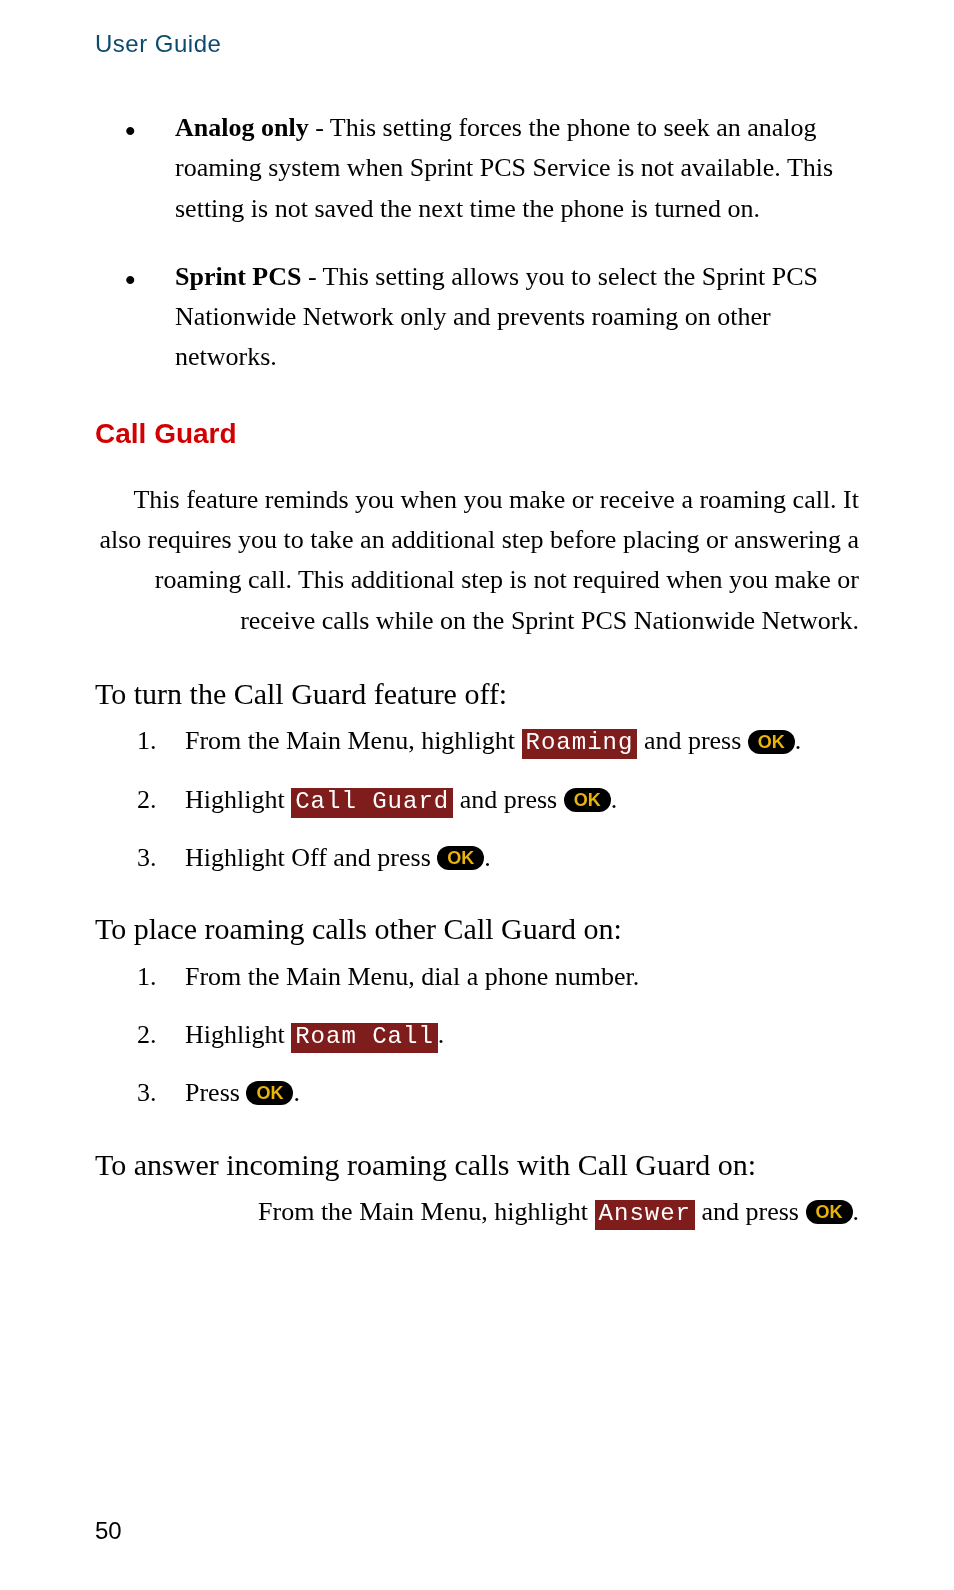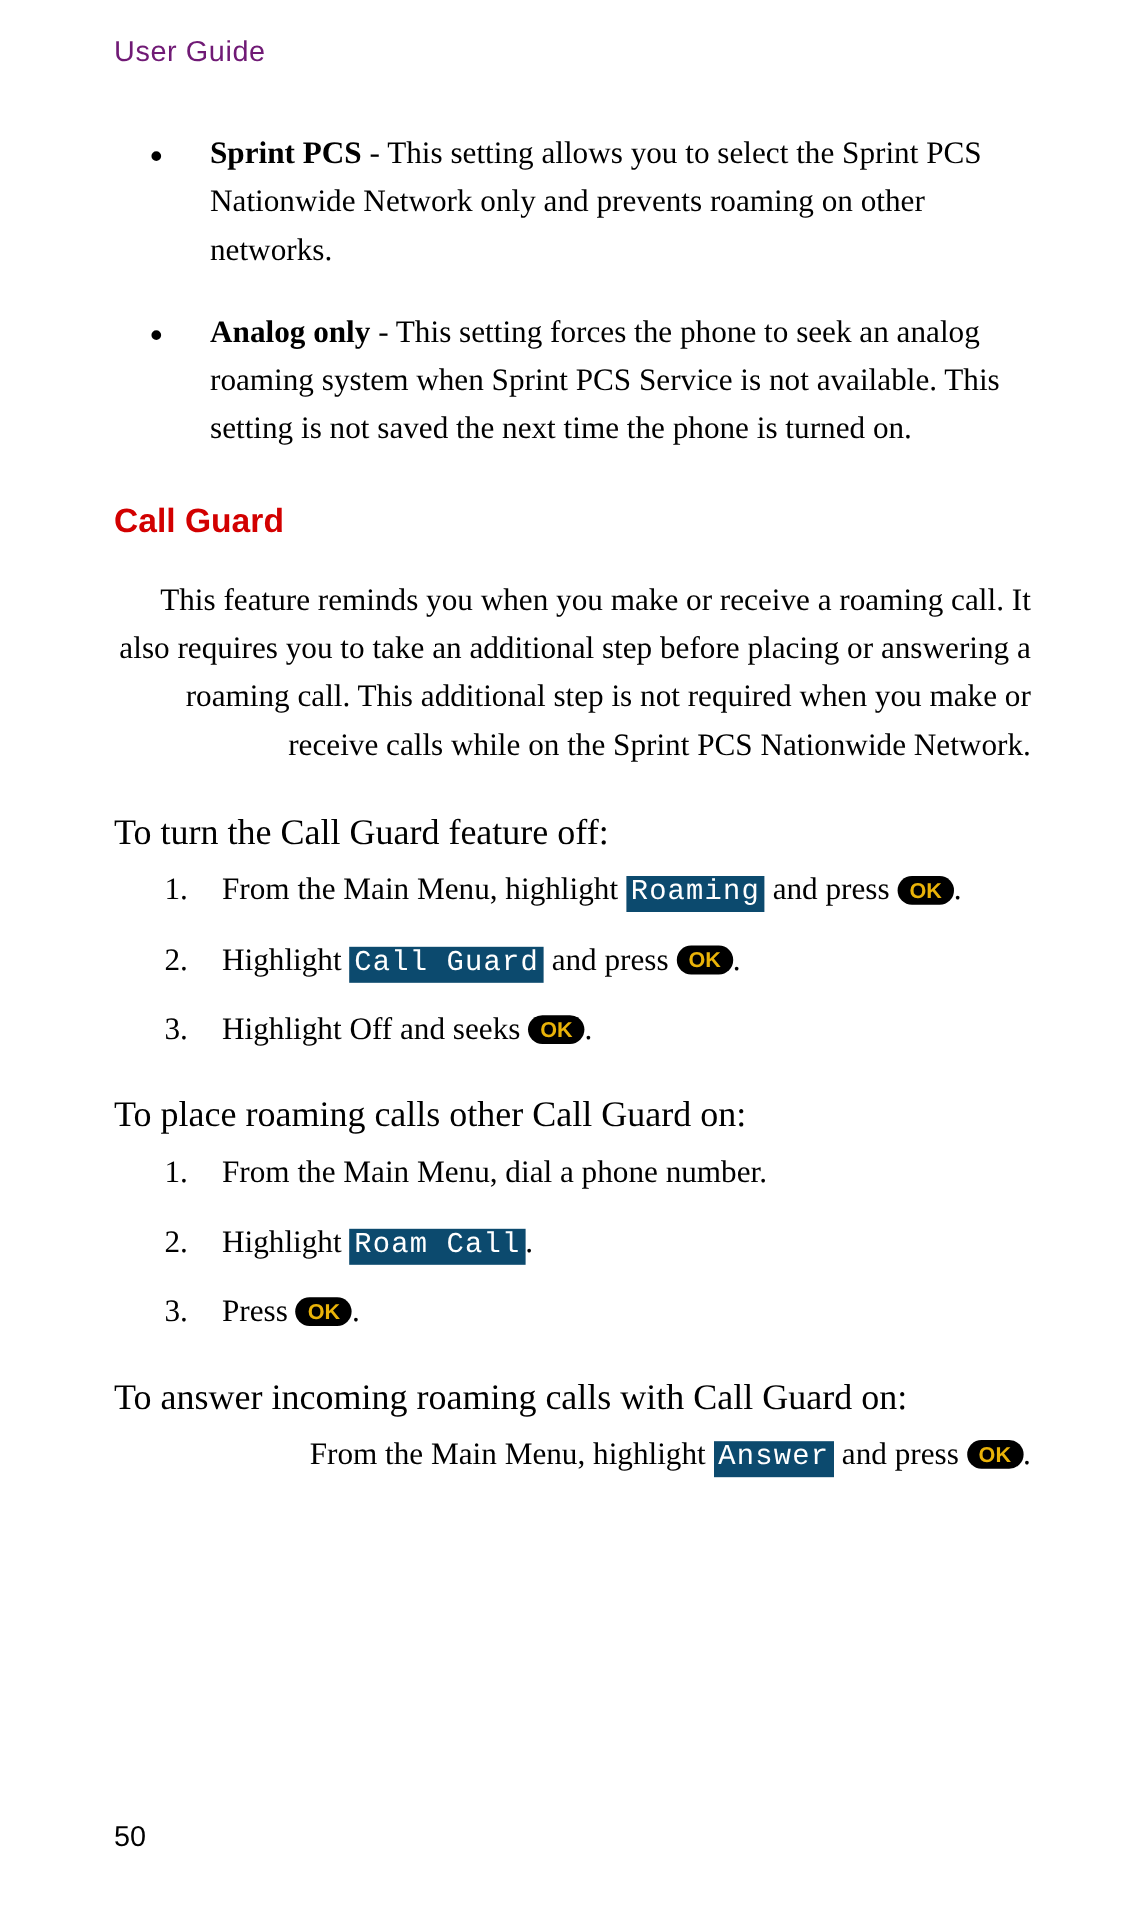--- a/index.html
+++ b/index.html
@@ -12,21 +12,21 @@
       height: 1590px;
       background: #ffffff;
       font-family: Georgia, 'Times New Roman', serif;
       color: #000000;
       padding: 30px 95px 30px 95px;
       position: relative;
     }
     .header {
       font-family: Arial, Helvetica, sans-serif;
       font-size: 24px;
-      color: #701a75;
+      color: #0c4a6e;
       letter-spacing: 0.5px;
       margin-bottom: 50px;
     }
     .bullet-list {
       list-style: none;
       margin-left: 30px;
       margin-bottom: 40px;
     }
     .bullet-list li {
       position: relative;
@@ -80,21 +80,21 @@
       margin-bottom: 18px;
     }
     .numbered-list li::before {
       content: counter(item) ".";
       position: absolute;
       left: 0;
       top: 0;
     }
     .menu-item {
       display: inline-block;
-      background: #0c4a6e;
+      background: #7f1d1d;
       color: #ffffff;
       font-family: 'Courier New', monospace;
       font-weight: normal;
       padding: 0px 4px 1px 4px;
       font-size: 24px;
       letter-spacing: 1px;
       vertical-align: baseline;
       line-height: 1.2;
     }
     .ok-button {
@@ -119,41 +119,41 @@
       font-size: 24px;
     }
   </style>
 </head>
 <body>
 
 <div class="header">User Guide</div>
 
 <ul class="bullet-list">
   <li>
-    <span class="bold-term">Sprint PCS</span><span> - This setting allows you to select the Sprint PCS Nationwide Network only and prevents roaming on other networks.</span>
+    <span class="bold-term">Analog only</span><span> - This setting forces the phone to seek an analog roaming system when Sprint PCS Service is not available. This setting is not saved the next time the phone is turned on.</span>
   </li>
   <li>
-    <span class="bold-term">Analog only</span><span> - This setting forces the phone to seek an analog roaming system when Sprint PCS Service is not available. This setting is not saved the next time the phone is turned on.</span>
+    <span class="bold-term">Sprint PCS</span><span> - This setting allows you to select the Sprint PCS Nationwide Network only and prevents roaming on other networks.</span>
   </li>
 </ul>
 
 <div class="section-heading">Call Guard</div>
 
 <p class="body-para">This feature reminds you when you make or receive a roaming call. It also requires you to take an additional step before placing or answering a roaming call. This additional step is not required when you make or receive calls while on the Sprint PCS Nationwide Network.</p>
 
 <p class="intro-line">To turn the Call Guard feature off:</p>
 <ol class="numbered-list">
   <li>
     <span>From the Main Menu, highlight </span><span class="menu-item">Roaming</span><span> and press </span><span class="ok-button">OK</span><span>.</span>
   </li>
   <li>
     <span>Highlight </span><span class="menu-item">Call Guard</span><span> and press </span><span class="ok-button">OK</span><span>.</span>
   </li>
   <li>
-    <span>Highlight Off and seeks </span><span class="ok-button">OK</span><span>.</span>
+    <span>Highlight Off and press </span><span class="ok-button">OK</span><span>.</span>
   </li>
 </ol>
 
 <p class="intro-line">To place roaming calls other Call Guard on:</p>
 <ol class="numbered-list">
   <li>
     <span>From the Main Menu, dial a phone number.</span>
   </li>
   <li>
     <span>Highlight </span><span class="menu-item">Roam Call</span><span>.</span>

